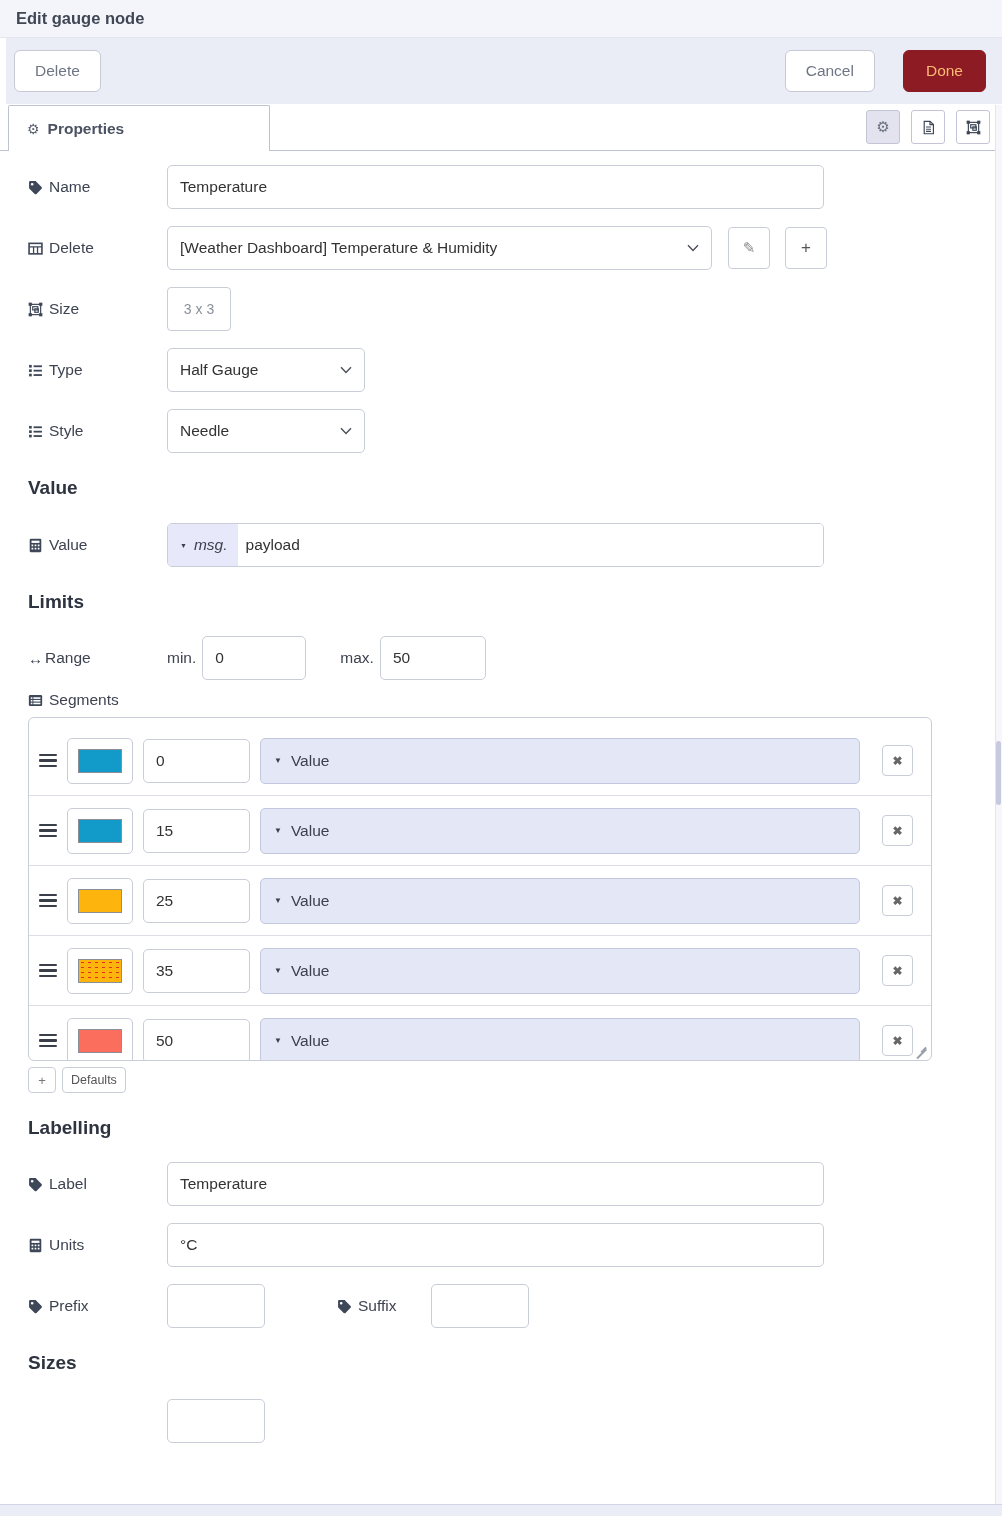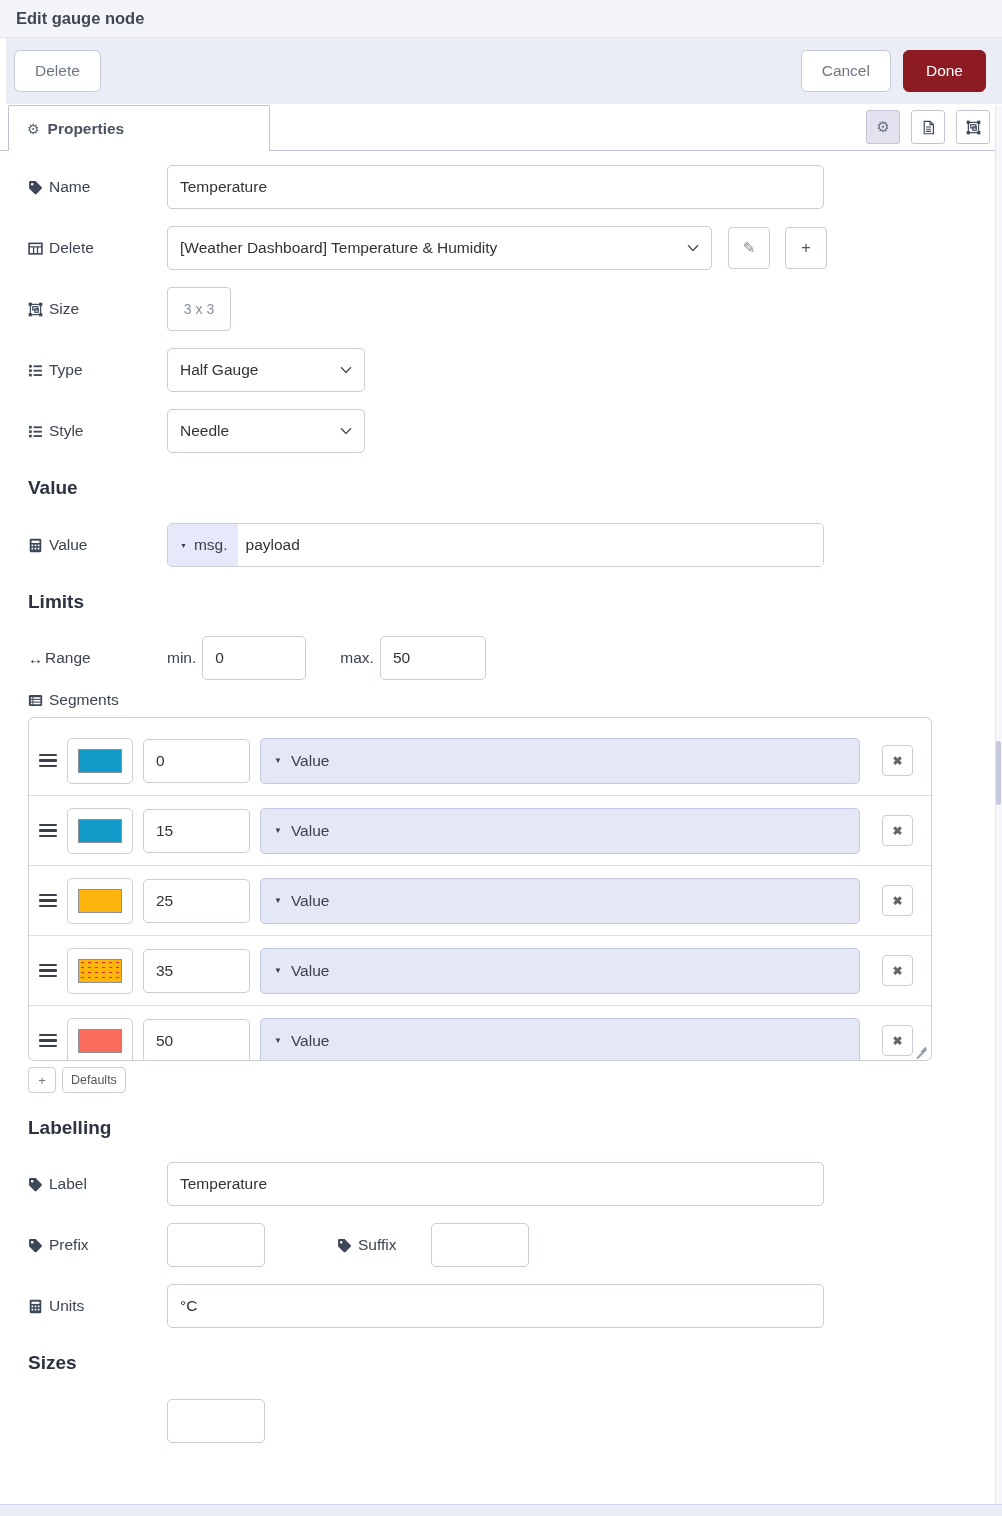--- a/index.html
+++ b/index.html
@@ -20,22 +20,22 @@
   .btn-row {
     height:66px; background:linear-gradient(to right,#ffffff 6px,#eaecf6 6px);
     display:flex; align-items:center; padding:0 16px 0 14px;
   }
   .btn { border-radius:6px; font-size:15.5px; cursor:pointer; text-align:center; }
   .btn-secondary {
     background:#fff; border:1px solid #c6c9d6; color:#6f7683;
     height:42px; padding:0 20px; line-height:40px;
   }
   .btn-done {
-    background:#8C1B24; border:1px solid #8C1B24; color:#ffffff;
-    height:42px; padding:0 22px; line-height:40px; margin-left:12px;
+    background:#8C1B24; border:1px solid #8C1B24; color:#fdba74;
+    height:42px; padding:0 22px; line-height:40px; margin-left:28px;
   }
   .btn-row .spacer { flex:1; }
 
   
   .tab-row {
     height:47px; background:#fff; display:flex; align-items:flex-end;
     border-bottom:1px solid #bfc3d1; position:relative; padding-left:8px;
   }
   .tab {
     width:262px; height:46px; background:#fff;
@@ -83,21 +83,21 @@
 
   .section-h { font-size:19px; font-weight:bold; color:#2e3340; }
 
   
   .typed-input {
     width:657px; height:44px; border:1px solid #c9cdd8; border-radius:5px;
     display:flex; align-items:stretch; overflow:hidden; background:#fff;
   }
   .ti-prefix {
     background:#e7e9fa; display:flex; align-items:center; gap:7px;
-    padding:0 10px 0 12px; font-size:15.5px; color:#3c414d; cursor:pointer;
+    padding:0 10px 0 12px; font-size:15.5px; color:#3c414d; cursor:pointer;font-style:italic;
   }
   .ti-caret { font-size:7px; color:#3c414d; }
   .typed-input input { border:none; height:100%; flex:1; border-radius:0; padding-left:8px; }
 
   
   .mini-label { font-size:15.5px; color:#3d4350; margin-right:6px; }
 
   
   .segments-box {
     width:904px; height:344px; border:1px solid #c9cdd8; border-radius:6px;
@@ -493,42 +493,42 @@
             <use href="#i-tag"></use>
           </svg>
         <span>Label</span>
       </div>
       <input type="text" class="w657" value="Temperature" style="">
     </div>
 
     <div class="form-row mt17">
       <div class="f-label">
         <svg class="icn" viewBox="0 0 14 14">
+            <use href="#i-calc"></use>
+          </svg>
+        <span>Units</span>
+      </div>
+      <input type="text" class="w657" value="°C" style="">
+    </div>
+
+    <div class="form-row mt17">
+      <div class="f-label">
+        <svg class="icn" viewBox="0 0 14 14">
             <use href="#i-tag"></use>
           </svg>
         <span>Prefix</span>
       </div>
       <input type="text" class="w98" value="" style="">
       <div class="f-label" style="margin-left:72px;width:auto;flex:0 0 auto;gap:6px;padding-right:34px">
         <svg class="icn" viewBox="0 0 14 14">
             <use href="#i-tag"></use>
           </svg>
         <span>Suffix</span>
       </div>
       <input type="text" class="w98" value="" style="">
-    </div>
-
-    <div class="form-row mt17">
-      <div class="f-label">
-        <svg class="icn" viewBox="0 0 14 14">
-            <use href="#i-calc"></use>
-          </svg>
-        <span>Units</span>
-      </div>
-      <input type="text" class="w657" value="°C" style="">
     </div>
 
 
     <h2 class="section-h mt24">Sizes</h2>
 
     <div class="form-row mt25">
       <div class="f-label"></div>
       <input type="text" class="w98" style="">
     </div>
 

